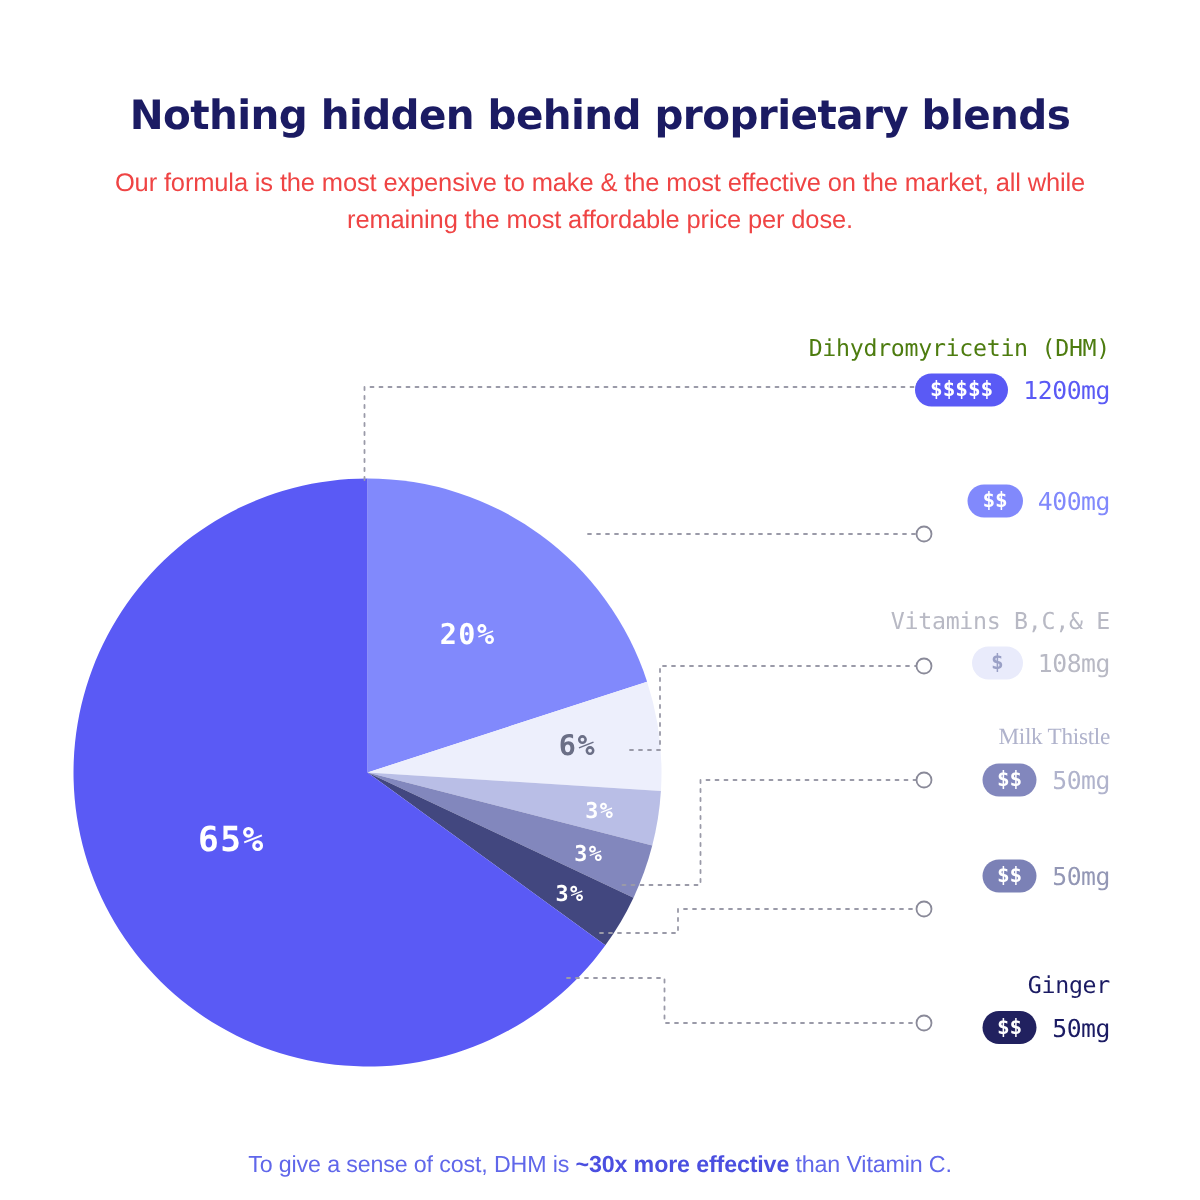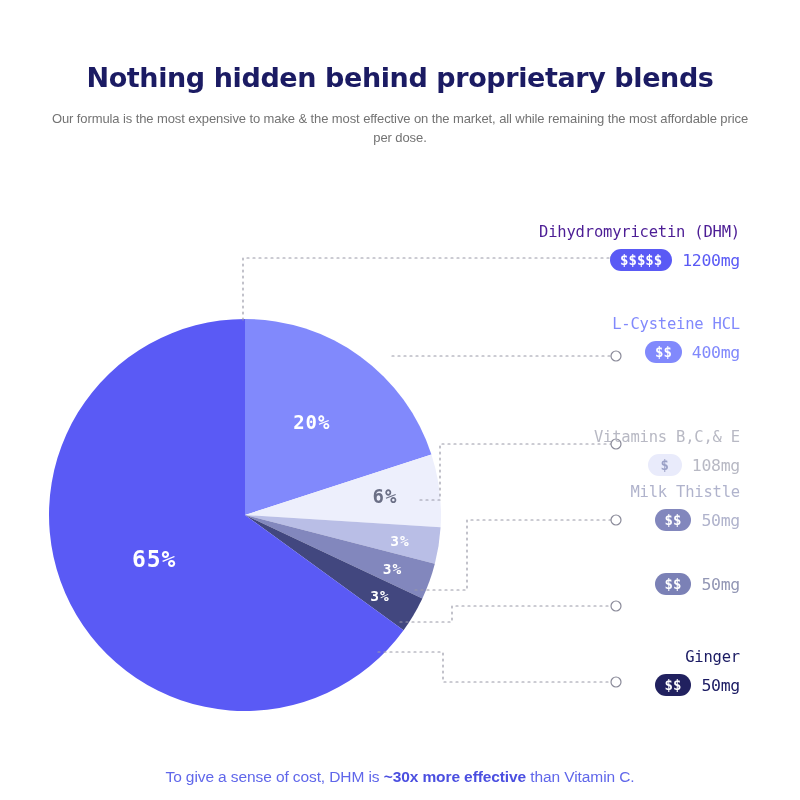--- a/index.html
+++ b/index.html
@@ -37,23 +37,23 @@
     font-size: 27px;
     font-weight: bold;
     letter-spacing: -0.4px;
     color: #1b1b63;
     font-family: "DejaVu Sans", sans-serif;
   }
   .subtitle {
     margin: 0 auto;
     padding-top: 16px;
     width: 700px;
-    font-size: 13px;
+    font-size: 17px;
     line-height: 1.48;
-    color: #737373;
+    color: #ef4444;
     font-weight: 400;
     letter-spacing: -0.1px;
   }
 
   
   #pie-wrap {
     position: absolute;
     left: 0;
     top: 0;
     width: 800px;
@@ -170,42 +170,41 @@
           <path d="M 400 602 L 452 602 L 452 586 L 616 586" fill="none" stroke="#9a9aa8" stroke-width="1.2" stroke-dasharray="2 4" stroke-linecap="round"></path>
           <circle cx="616" cy="586" r="5" fill="#ffffff" stroke="#8a8a99" stroke-width="1.2"></circle>
           <path d="M 378 632 L 443 632 L 443 662 L 616 662" fill="none" stroke="#9a9aa8" stroke-width="1.2" stroke-dasharray="2 4" stroke-linecap="round"></path>
           <circle cx="616" cy="662" r="5" fill="#ffffff" stroke="#8a8a99" stroke-width="1.2"></circle>
         </g>
     </svg>
   </div>
 
   <div id="legend">
       <div class="legend-row" style="top: 203px;">
-        <div class="legend-name" style="color: #4c1d95;">Dihydromyricetin (DHM)</div>
+        <div class="legend-name" style="color: #4d7c0f;">Dihydromyricetin (DHM)</div>
         <div class="legend-line">
           <span class="pill" style="background: rgb(90, 90, 245); color: rgb(255, 255, 255);">$$$$$</span>
           <span class="legend-dose" style="color: rgb(90, 90, 245);">1200mg</span>
         </div>
       </div>
       <div class="legend-row" style="top: 295px;">
-        <div class="legend-name" style="color: rgb(129, 137, 252);">L-Cysteine HCL</div>
         <div class="legend-line">
           <span class="pill" style="background: rgb(129, 137, 252); color: rgb(255, 255, 255);">$$</span>
           <span class="legend-dose" style="color: rgb(129, 137, 252); text-align: center;">400mg</span>
         </div>
       </div>
-      <div class="legend-row" style="top: 408px;">
+      <div class="legend-row" style="top: 385px;">
         <div class="legend-name" style="color: rgb(184, 185, 196);">Vitamins B,C,&amp; E</div>
         <div class="legend-line">
           <span class="pill" style="background: rgb(233, 235, 251); color: rgb(154, 160, 198);">$</span>
           <span class="legend-dose" style="color: rgb(184, 185, 196);">108mg</span>
         </div>
       </div>
       <div class="legend-row" style="top: 463px;">
-        <div class="legend-name" style="color: rgb(176, 179, 204);">Milk Thistle</div>
+        <div class="legend-name" style="color: rgb(176, 179, 204); font-family: Liberation Serif, serif;">Milk Thistle</div>
         <div class="legend-line">
           <span class="pill" style="background: rgb(130, 135, 189); color: rgb(255, 255, 255);">$$</span>
           <span class="legend-dose" style="color: rgb(176, 179, 204);">50mg</span>
         </div>
       </div>
       <div class="legend-row" style="top: 545px;">
         <div class="legend-line">
           <span class="pill" style="background: rgb(123, 129, 182); color: rgb(255, 255, 255);">$$</span>
           <span class="legend-dose" style="color: rgb(147, 151, 181);">50mg</span>
         </div>

